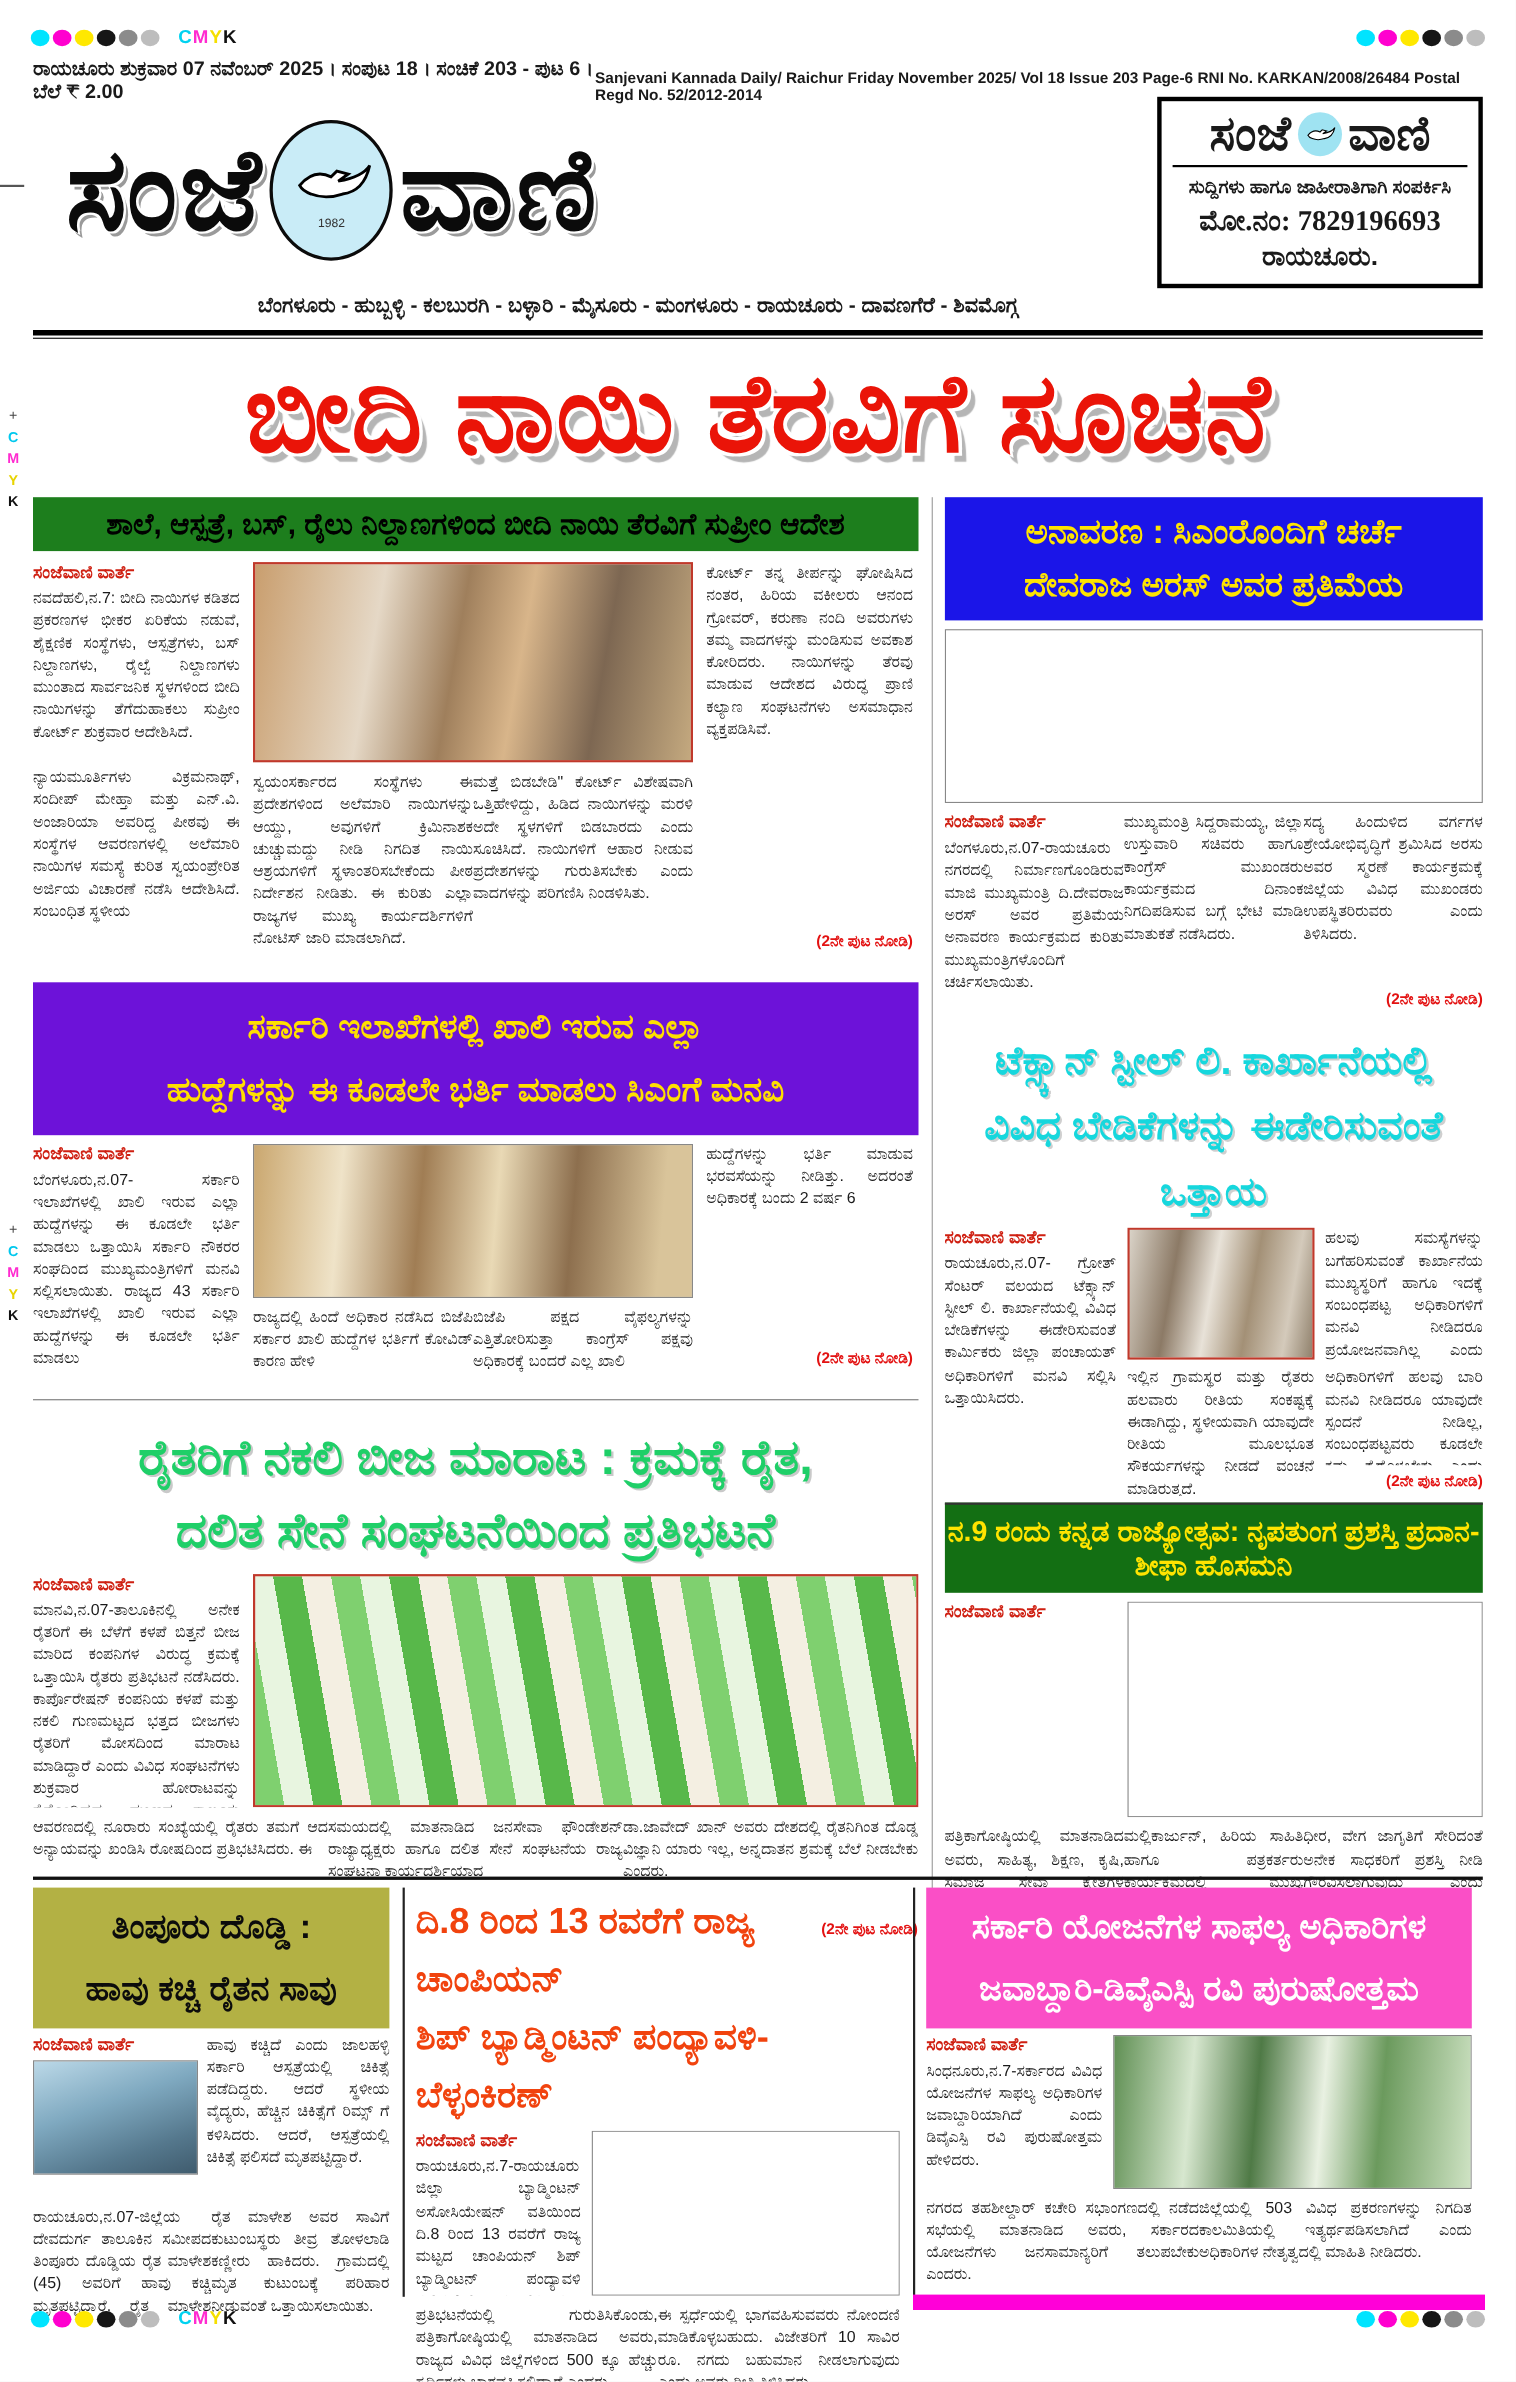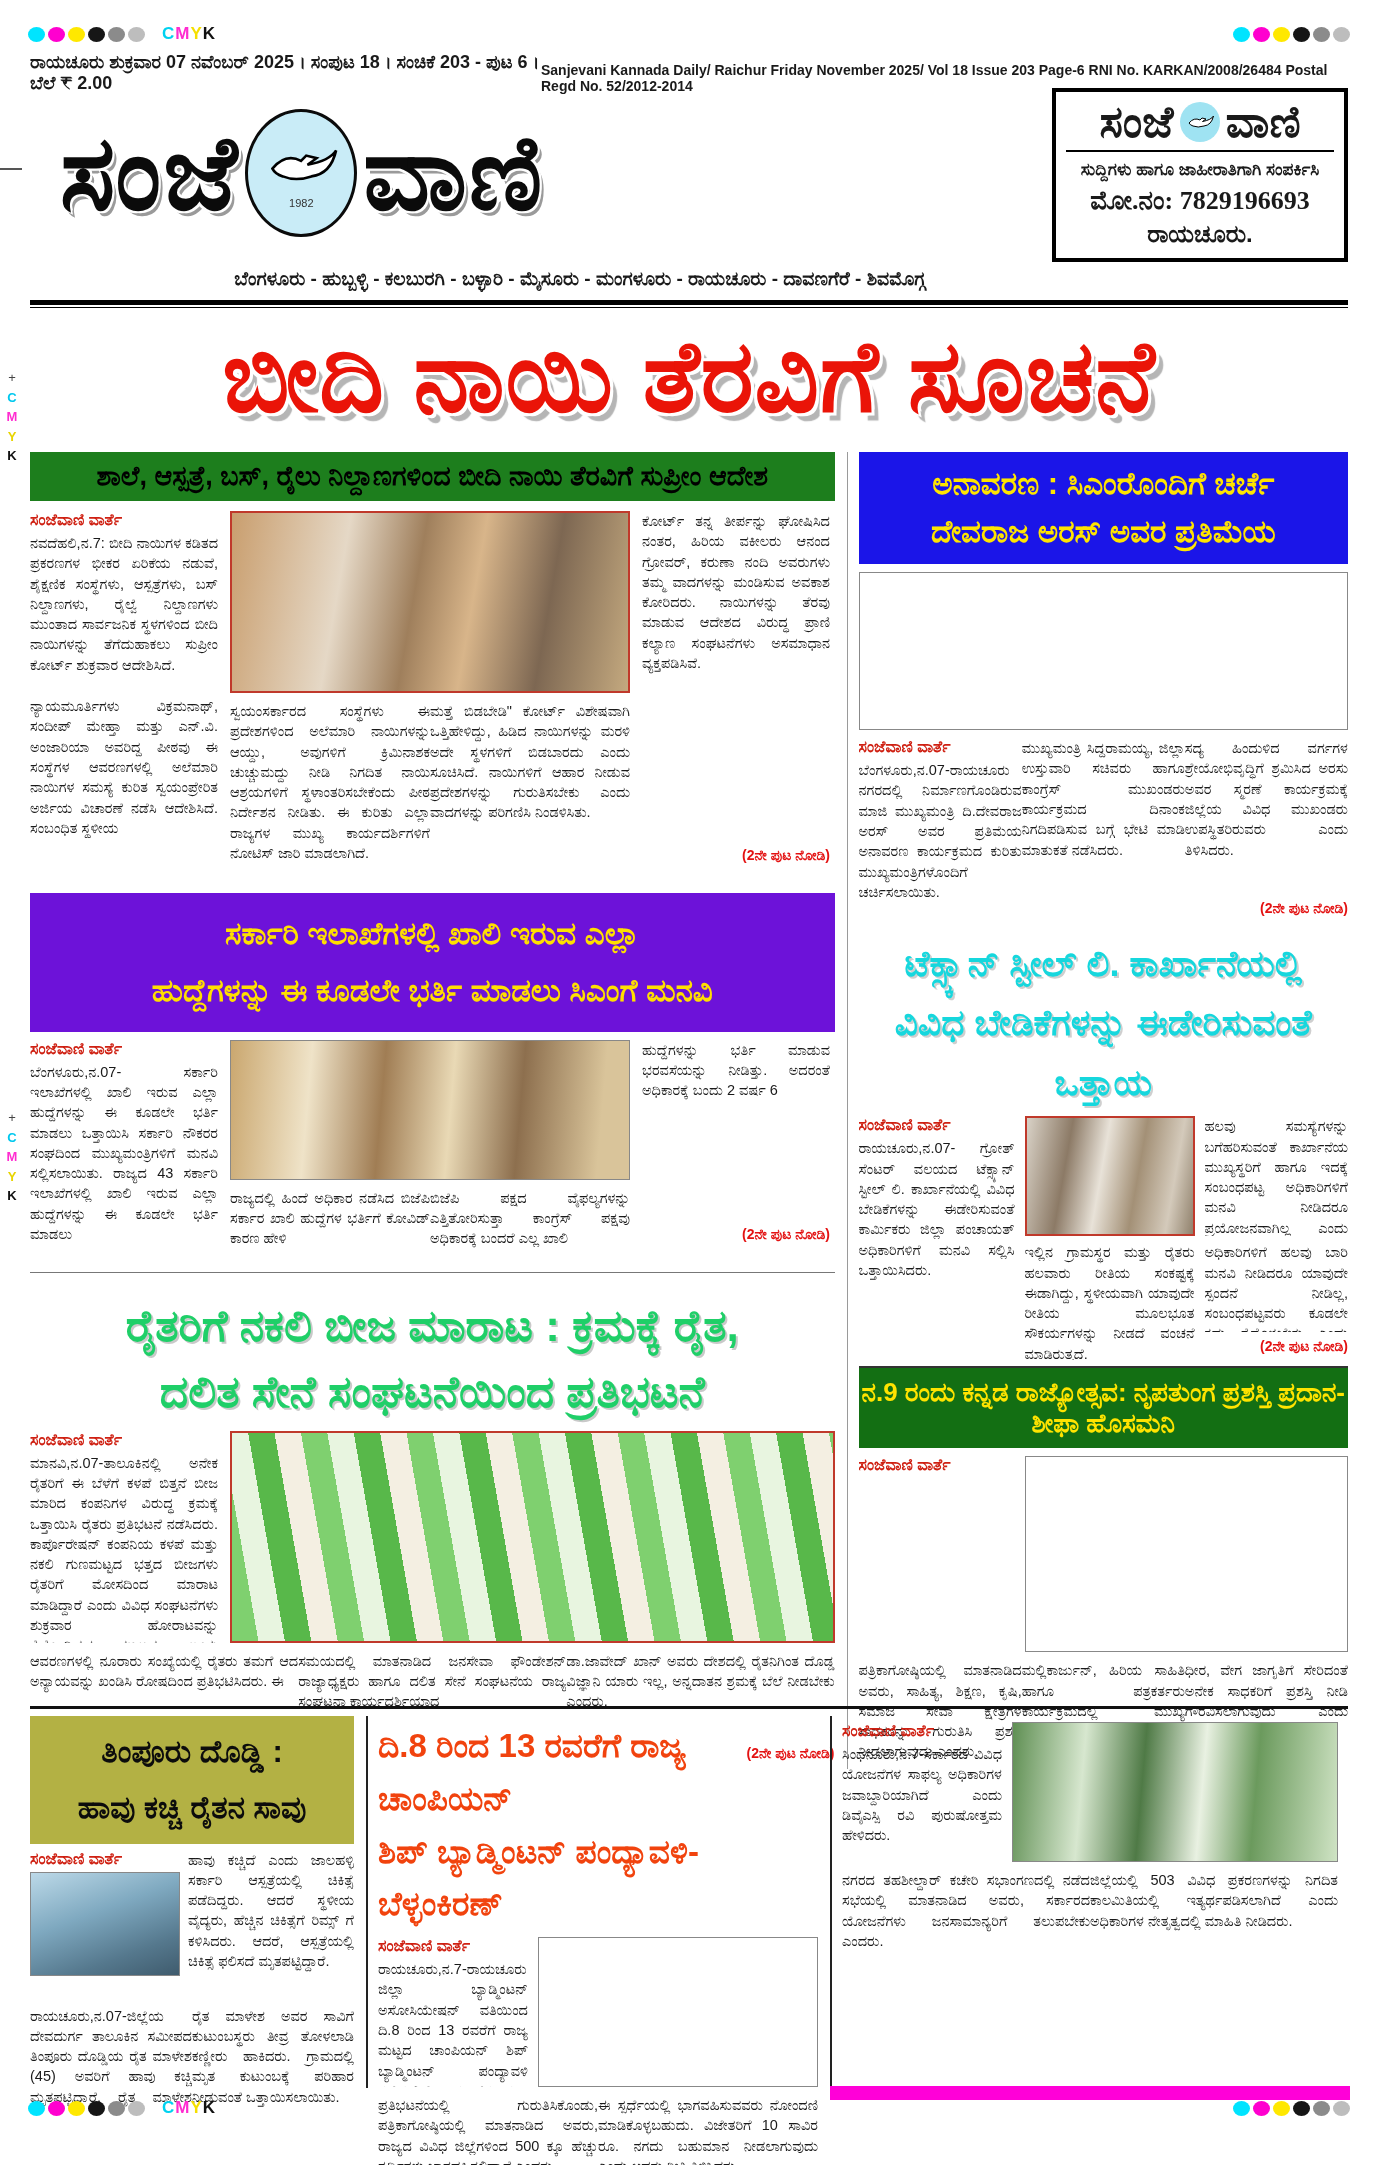--- a/index.html
+++ b/index.html
@@ -222,21 +222,21 @@
           <div>ದಲಿತ ಸೇನೆ ಸಂಘಟನೆಯಿಂದ ಪ್ರತಿಭಟನೆ</div>
         </div>
         <div style="display:flex; gap:12px; height:212px; overflow:hidden;">
           <div style="width:188px;">
             <div class="byline">ಸಂಜೆವಾಣಿ ವಾರ್ತೆ</div>
             <div class="txt">ಮಾನವಿ,ನ.07-ತಾಲೂಕಿನಲ್ಲಿ ಅನೇಕ ರೈತರಿಗೆ ಈ ಬೆಳೆಗೆ ಕಳಪೆ ಬಿತ್ತನೆ ಬೀಜ ಮಾರಿದ ಕಂಪನಿಗಳ ವಿರುದ್ಧ ಕ್ರಮಕ್ಕೆ ಒತ್ತಾಯಿಸಿ ರೈತರು ಪ್ರತಿಭಟನೆ ನಡೆಸಿದರು. ಕಾರ್ಪೊರೇಷನ್ ಕಂಪನಿಯ ಕಳಪೆ ಮತ್ತು ನಕಲಿ ಗುಣಮಟ್ಟದ ಭತ್ತದ ಬೀಜಗಳು ರೈತರಿಗೆ ಮೋಸದಿಂದ ಮಾರಾಟ ಮಾಡಿದ್ದಾರೆ ಎಂದು ವಿವಿಧ ಸಂಘಟನೆಗಳು ಶುಕ್ರವಾರ ಹೋರಾಟವನ್ನು ಕೈಗೊಂಡಿದ್ದವು. ಪಟ್ಟಣದ ತಾಲೂಕು ಪಂಚಾಯತ್</div>
           </div>
           <div class="photo ph5" style="flex:1;"></div>
         </div>
         <div class="cols" style="margin-top:8px; height:118px; overflow:hidden;">
-          <div class="txt">ಆವರಣಗಳಲ್ಲಿ ನೂರಾರು ಸಂಖ್ಯೆಯಲ್ಲಿ ರೈತರು ತಮಗೆ ಆದ ಅನ್ಯಾಯವನ್ನು ಖಂಡಿಸಿ ರೋಷದಿಂದ ಪ್ರತಿಭಟಿಸಿದರು. ಈ</div>
+          <div class="txt">ಆವರಣದಲ್ಲಿ ನೂರಾರು ಸಂಖ್ಯೆಯಲ್ಲಿ ರೈತರು ತಮಗೆ ಆದ ಅನ್ಯಾಯವನ್ನು ಖಂಡಿಸಿ ರೋಷದಿಂದ ಪ್ರತಿಭಟಿಸಿದರು. ಈ</div>
           <div class="txt">ಸಮಯದಲ್ಲಿ ಮಾತನಾಡಿದ ಜನಸೇವಾ ಫೌಂಡೇಶನ್ ರಾಜ್ಯಾಧ್ಯಕ್ಷರು ಹಾಗೂ ದಲಿತ ಸೇನೆ ಸಂಘಟನೆಯ ರಾಜ್ಯ ಸಂಘಟನಾ ಕಾರ್ಯದರ್ಶಿಯಾದ</div>
           <div>
             <div class="txt" style="height:88px;">ಡಾ.ಜಾವೇದ್ ಖಾನ್ ಅವರು ದೇಶದಲ್ಲಿ ರೈತನಿಗಿಂತ ದೊಡ್ಡ ವಿಜ್ಞಾನಿ ಯಾರು ಇಲ್ಲ, ಅನ್ನದಾತನ ಶ್ರಮಕ್ಕೆ ಬೆಲೆ ನೀಡಬೇಕು ಎಂದರು.</div>
             <div class="cont">(2ನೇ ಪುಟ ನೋಡಿ)</div>
           </div>
         </div>
       </div>
     </div>
 
     <div class="colR">
@@ -332,20 +332,24 @@
         </div>
         <div class="photo plain ph8" style="flex:1;"></div>
       </div>
       <div class="cols" style="margin-top:8px; height:112px; overflow:hidden;">
         <div class="txt">ಪ್ರತಿಭಟನೆಯಲ್ಲಿ ಗುರುತಿಸಿಕೊಂಡು, ಪತ್ರಿಕಾಗೋಷ್ಠಿಯಲ್ಲಿ ಮಾತನಾಡಿದ ಅವರು, ರಾಜ್ಯದ ವಿವಿಧ ಜಿಲ್ಲೆಗಳಿಂದ 500 ಕ್ಕೂ ಹೆಚ್ಚು ಸ್ಪರ್ಧಿಗಳು ಭಾಗವಹಿಸಲಿದ್ದಾರೆ ಎಂದರು.</div>
         <div class="txt">ಈ ಸ್ಪರ್ಧೆಯಲ್ಲಿ ಭಾಗವಹಿಸುವವರು ನೋಂದಣಿ ಮಾಡಿಕೊಳ್ಳಬಹುದು. ವಿಜೇತರಿಗೆ 10 ಸಾವಿರ ರೂ. ನಗದು ಬಹುಮಾನ ನೀಡಲಾಗುವುದು ಎಂದು ಅವರು ರೀತಿ ತಿಳಿಸಿದರು.</div>
       </div>
     </div>
 
     <div class="b3">
+      <div class="box-pink">
+        <div>ಸರ್ಕಾರಿ ಯೋಜನೆಗಳ ಸಾಫಲ್ಯ ಅಧಿಕಾರಿಗಳ</div>
+        <div>ಜವಾಬ್ದಾರಿ-ಡಿವೈಎಸ್ಪಿ ರವಿ ಪುರುಷೋತ್ತಮ</div>
+      </div>
       <div style="display:flex; gap:10px; margin-top:6px; height:140px; overflow:hidden;">
         <div style="width:160px;">
           <div class="byline">ಸಂಜೆವಾಣಿ ವಾರ್ತೆ</div>
           <div class="txt">ಸಿಂಧನೂರು,ನ.7-ಸರ್ಕಾರದ ವಿವಿಧ ಯೋಜನೆಗಳ ಸಾಫಲ್ಯ ಅಧಿಕಾರಿಗಳ ಜವಾಬ್ದಾರಿಯಾಗಿದೆ ಎಂದು ಡಿವೈಎಸ್ಪಿ ರವಿ ಪುರುಷೋತ್ತಮ ಹೇಳಿದರು.</div>
         </div>
         <div class="photo plain ph3" style="flex:1;"></div>
       </div>
       <div class="cols" style="margin-top:8px; height:108px; overflow:hidden;">
         <div class="txt">ನಗರದ ತಹಶೀಲ್ದಾರ್ ಕಚೇರಿ ಸಭಾಂಗಣದಲ್ಲಿ ನಡೆದ ಸಭೆಯಲ್ಲಿ ಮಾತನಾಡಿದ ಅವರು, ಸರ್ಕಾರದ ಯೋಜನೆಗಳು ಜನಸಾಮಾನ್ಯರಿಗೆ ತಲುಪಬೇಕು ಎಂದರು.</div>
         <div class="txt">ಜಿಲ್ಲೆಯಲ್ಲಿ 503 ವಿವಿಧ ಪ್ರಕರಣಗಳನ್ನು ನಿಗದಿತ ಕಾಲಮಿತಿಯಲ್ಲಿ ಇತ್ಯರ್ಥಪಡಿಸಲಾಗಿದೆ ಎಂದು ಅಧಿಕಾರಿಗಳ ನೇತೃತ್ವದಲ್ಲಿ ಮಾಹಿತಿ ನೀಡಿದರು.</div>

